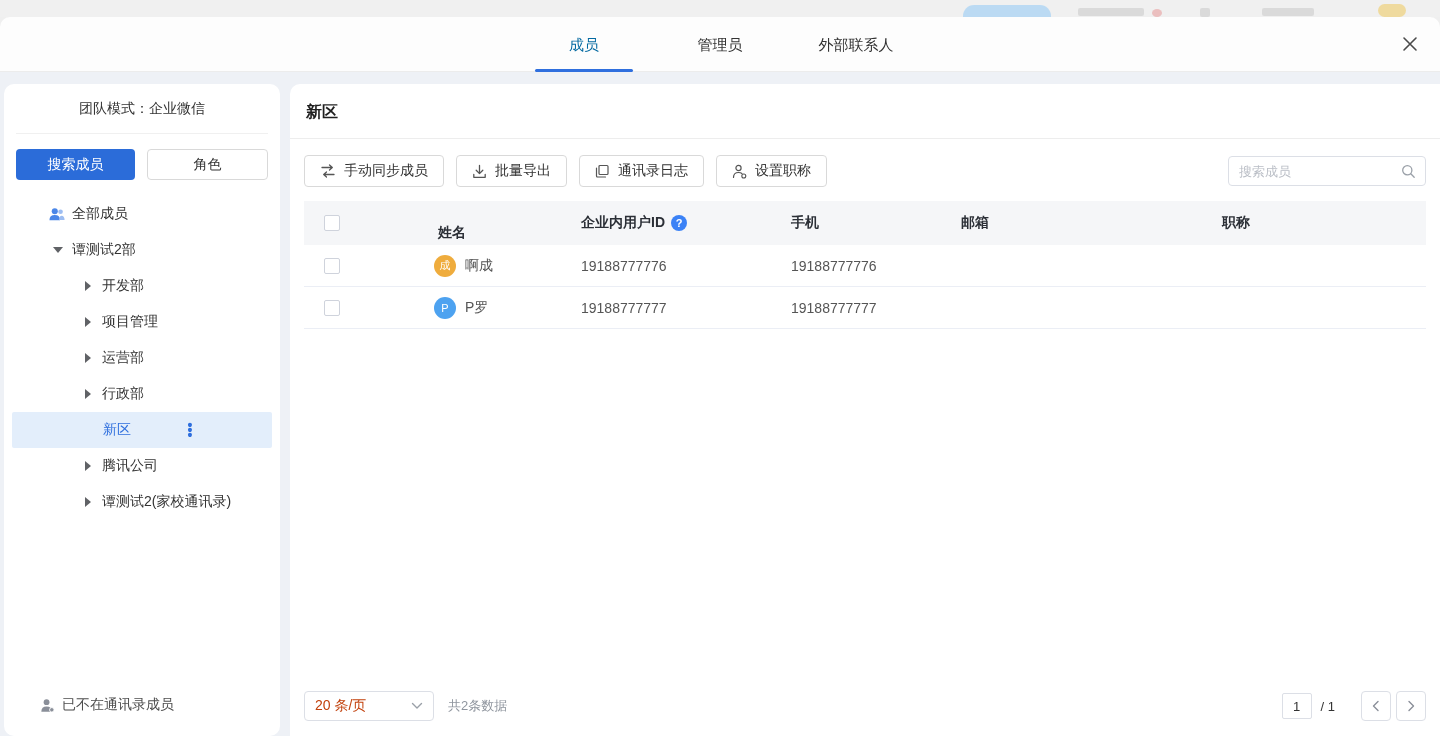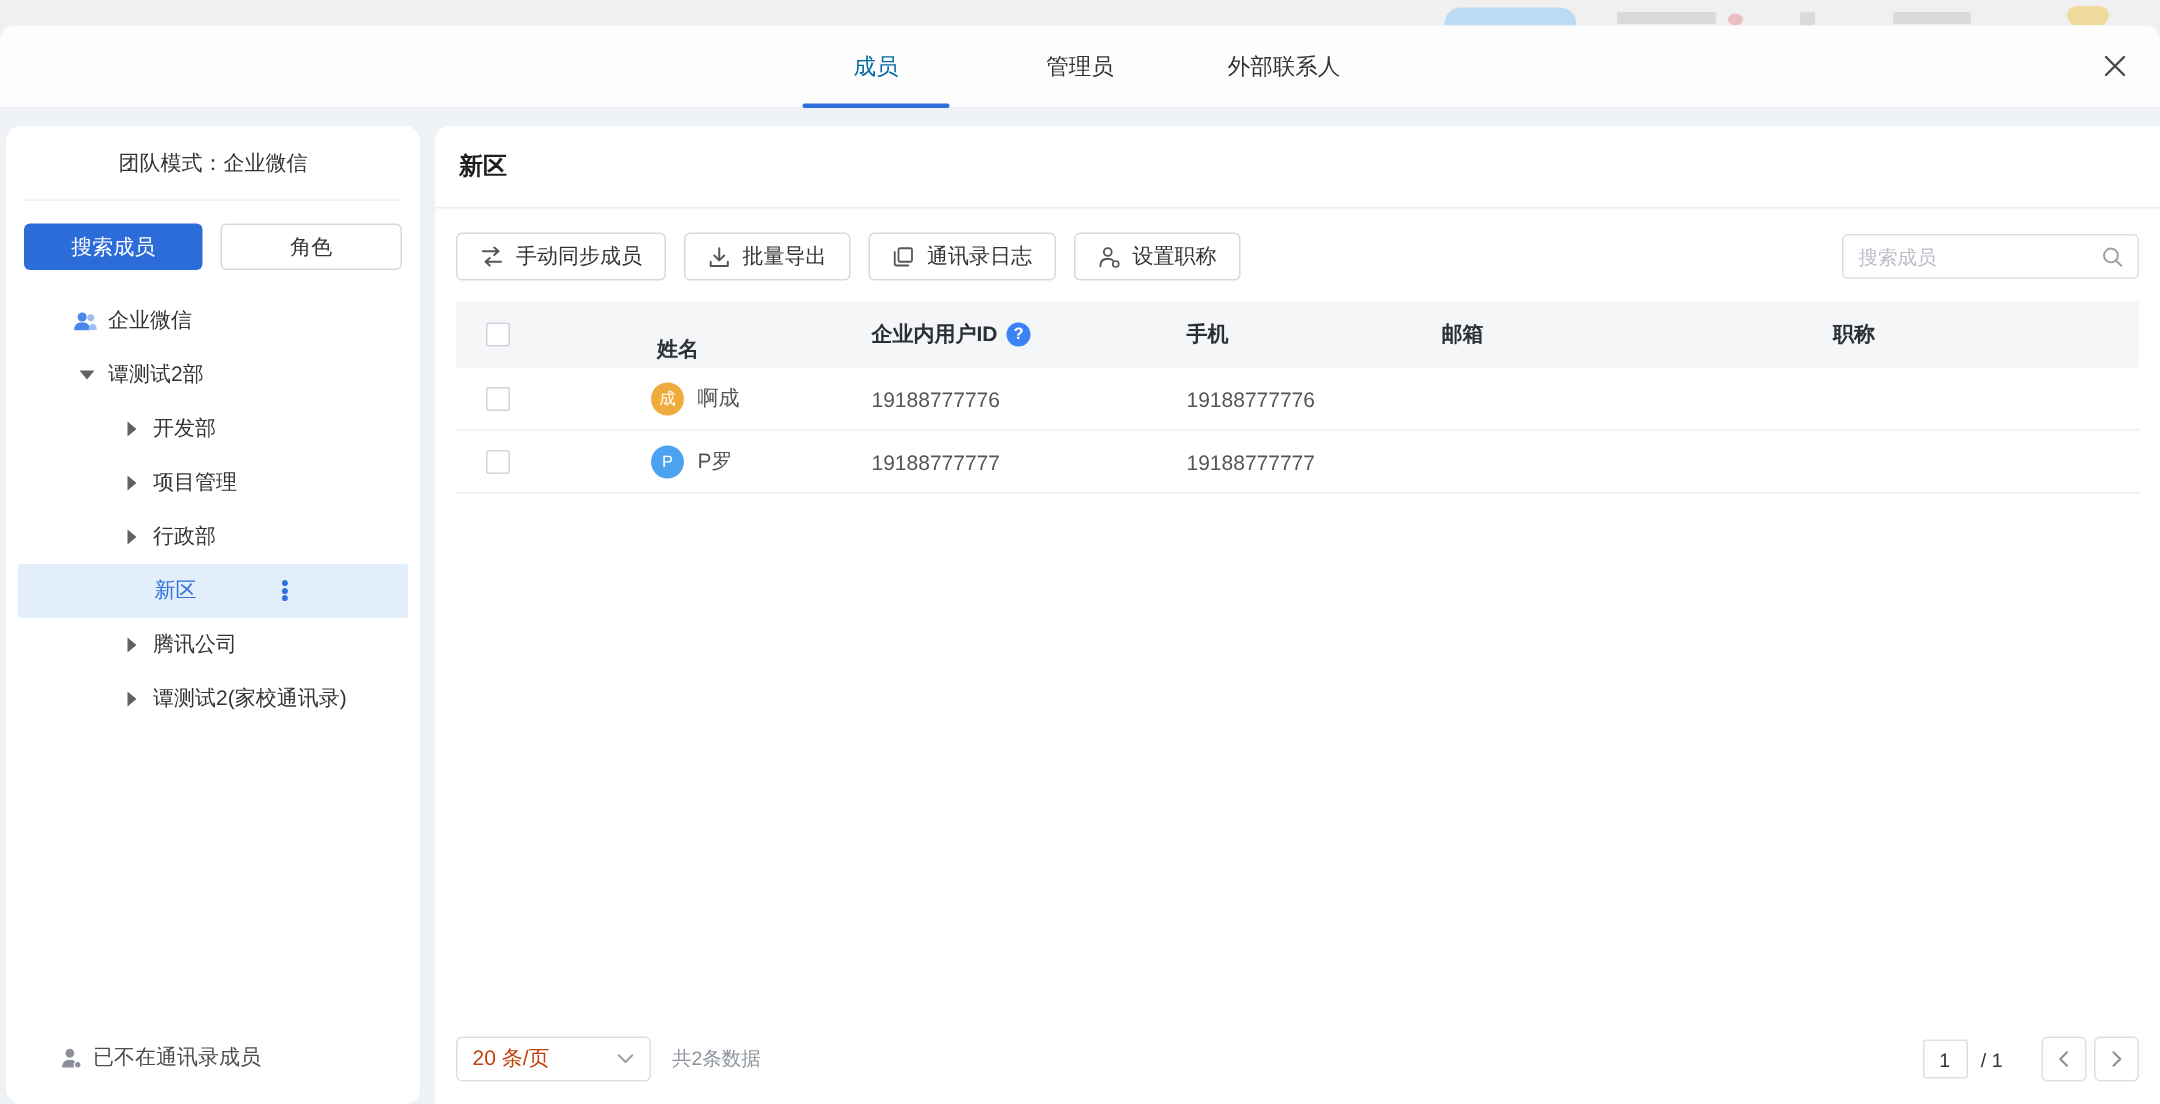--- a/index.html
+++ b/index.html
@@ -135,38 +135,42 @@
         </div>
 
         <div class="tree">
           <div class="titem pad-l0-icon">
             <svg class="people-ico" viewBox="0 0 20 18">
               <circle cx="7.5" cy="6" r="3.4" fill="#4b87e8"></circle>
               <path d="M1.5 16 q0 -6 6 -6 q6 0 6 6 z" fill="#4b87e8"></path>
               <circle cx="14" cy="6.5" r="2.6" fill="#9dbdf2"></circle>
               <path d="M12.2 15.8 q.4 -4.6 3 -4.8 q3.3 .3 3.3 4.8 z" fill="#9dbdf2"></path>
             </svg>
-            <span>企业微信</span>
+            <span>全部成员</span>
           </div>
 
           <div class="titem pad-l0">
             <span class="caret down"></span>
             <span>谭测试2部</span>
           </div>
 
           <div class="titem pad-l1">
             <span class="caret right"></span>
             <span>开发部</span>
           </div>
 
           <div class="titem pad-l1">
             <span class="caret right"></span>
             <span>项目管理</span>
           </div>
 
+          <div class="titem pad-l1">
+            <span class="caret right"></span>
+            <span>运营部</span>
+          </div>
 
           <div class="titem pad-l1">
             <span class="caret right"></span>
             <span>行政部</span>
           </div>
 
           <div class="titem pad-l1-leaf selected">
             <span>新区</span>
             <span class="dots-ico">•<br>•<br>•</span>
           </div>

